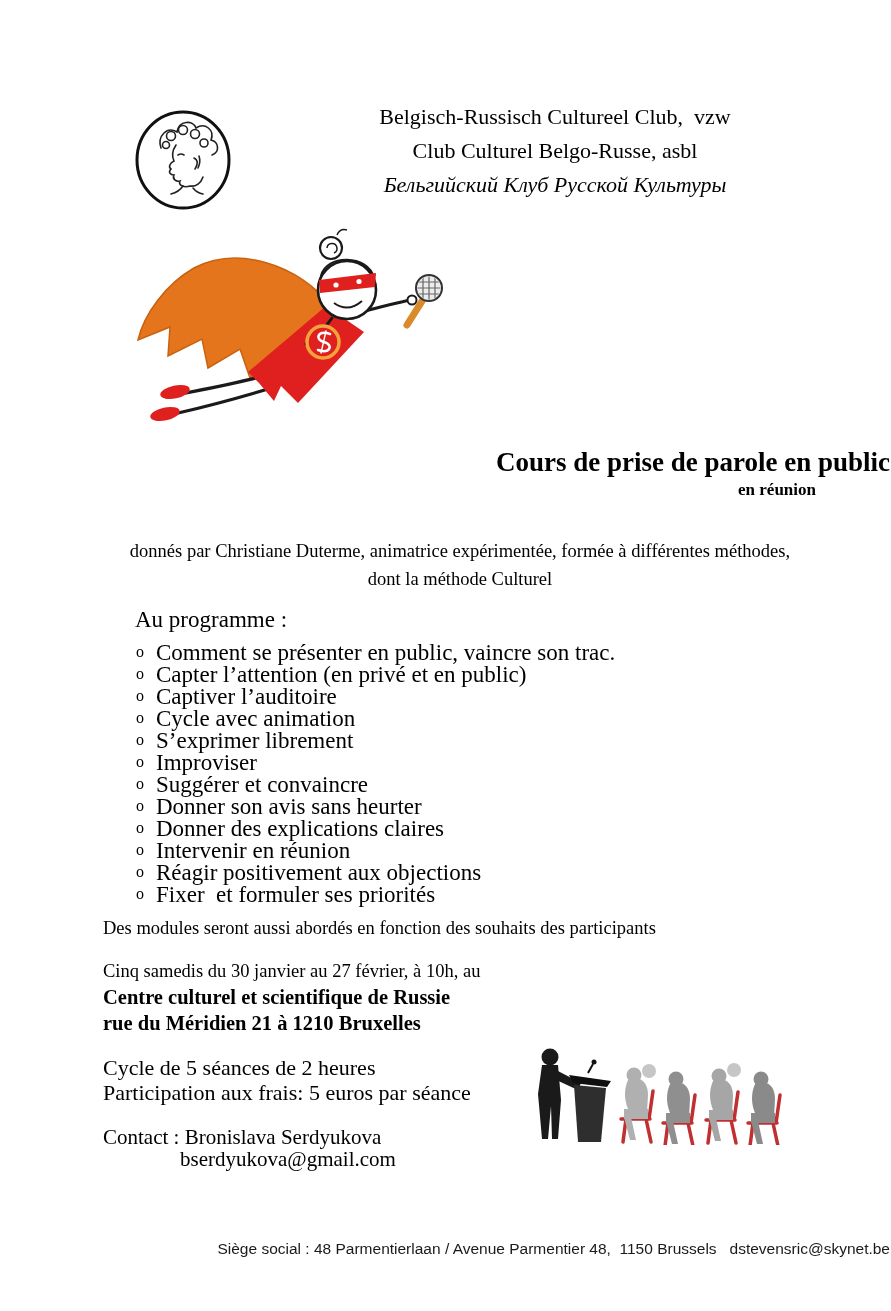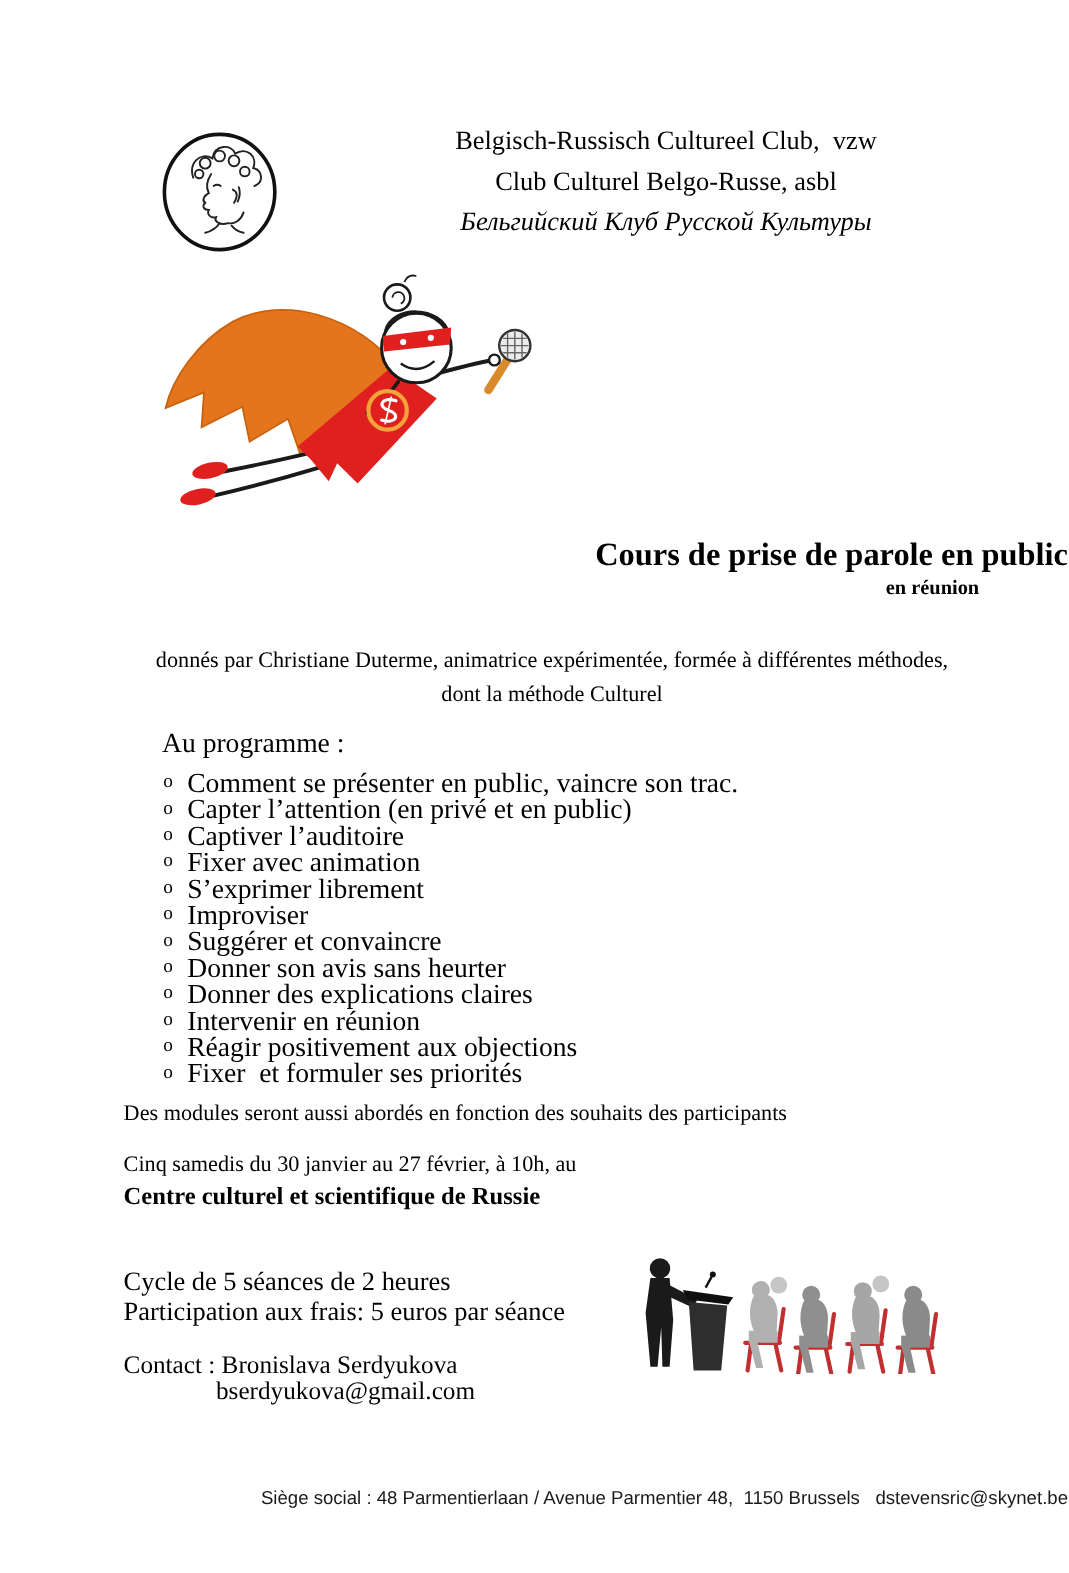--- a/index.html
+++ b/index.html
@@ -125,37 +125,38 @@
     <div class="txt">donnés par Christiane Duterme, animatrice expérimentée, formée à différentes méthodes,</div>
     <div class="txt">dont la méthode Culturel</div>
   </div>
 
   <div class="abs program">
     <div class="program-heading txt">Au programme :</div>
     <ul>
       <li class="txt">Comment se présenter en public, vaincre son trac.</li>
       <li class="txt">Capter l’attention (en privé et en public)</li>
       <li class="txt">Captiver l’auditoire</li>
-      <li class="txt">Fixer avec animation</li>
+      <li class="txt">Cycle avec animation</li>
       <li class="txt">S’exprimer librement</li>
       <li class="txt">Improviser</li>
       <li class="txt">Suggérer et convaincre</li>
       <li class="txt">Donner son avis sans heurter</li>
       <li class="txt">Donner des explications claires</li>
       <li class="txt">Intervenir en réunion</li>
       <li class="txt">Réagir positivement aux objections</li>
       <li class="txt">Fixer  et formuler ses priorités</li>
     </ul>
   </div>
 
   <div class="abs modules txt">Des modules seront aussi abordés en fonction des souhaits des participants</div>
 
   <div class="abs schedule">
     <div class="schedule-line1 txt">Cinq samedis du 30 janvier au 27 février, à 10h, au</div>
     <div class="schedule-bold txt">Centre culturel et scientifique de Russie</div>
+    <div class="schedule-bold txt">rue du Méridien 21 à 1210 Bruxelles</div>
   </div>
 
   <div class="abs details">
     <div class="txt">Cycle de 5 séances de 2 heures</div>
     <div class="txt">Participation aux frais: 5 euros par séance</div>
   </div>
 
   <div class="abs audience">
     <svg viewBox="0 0 272 103" width="272" height="103" aria-hidden="true">
       <defs>

